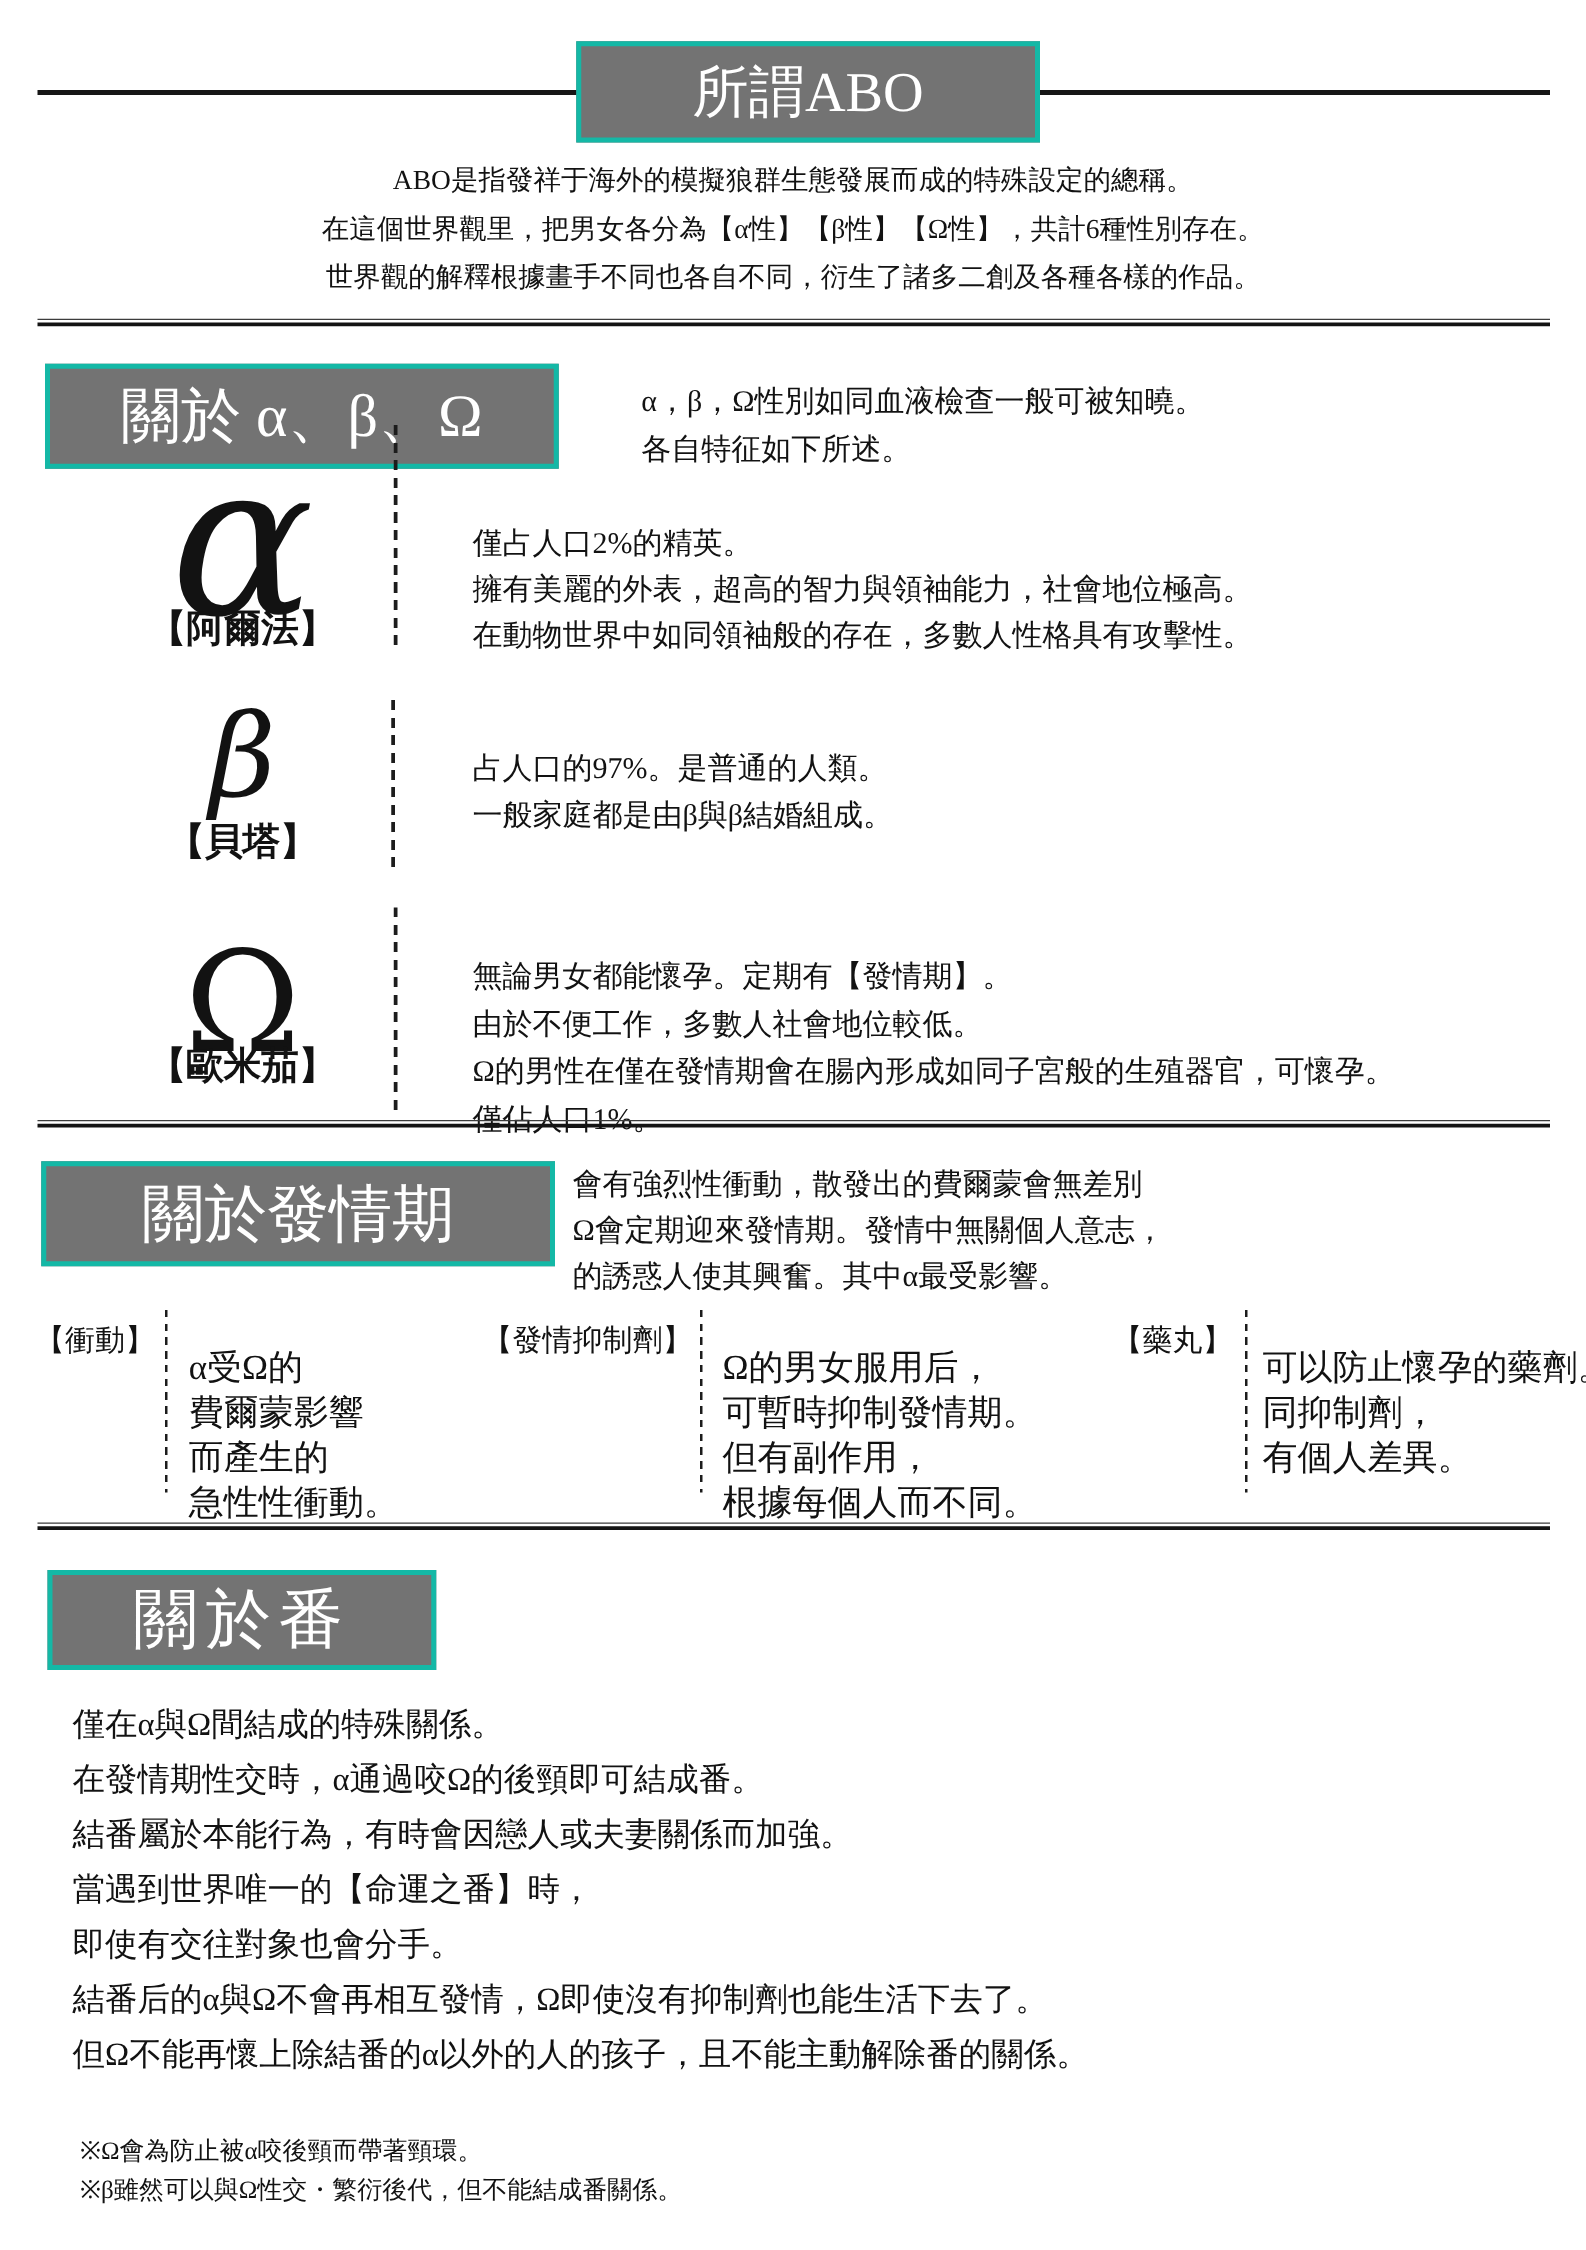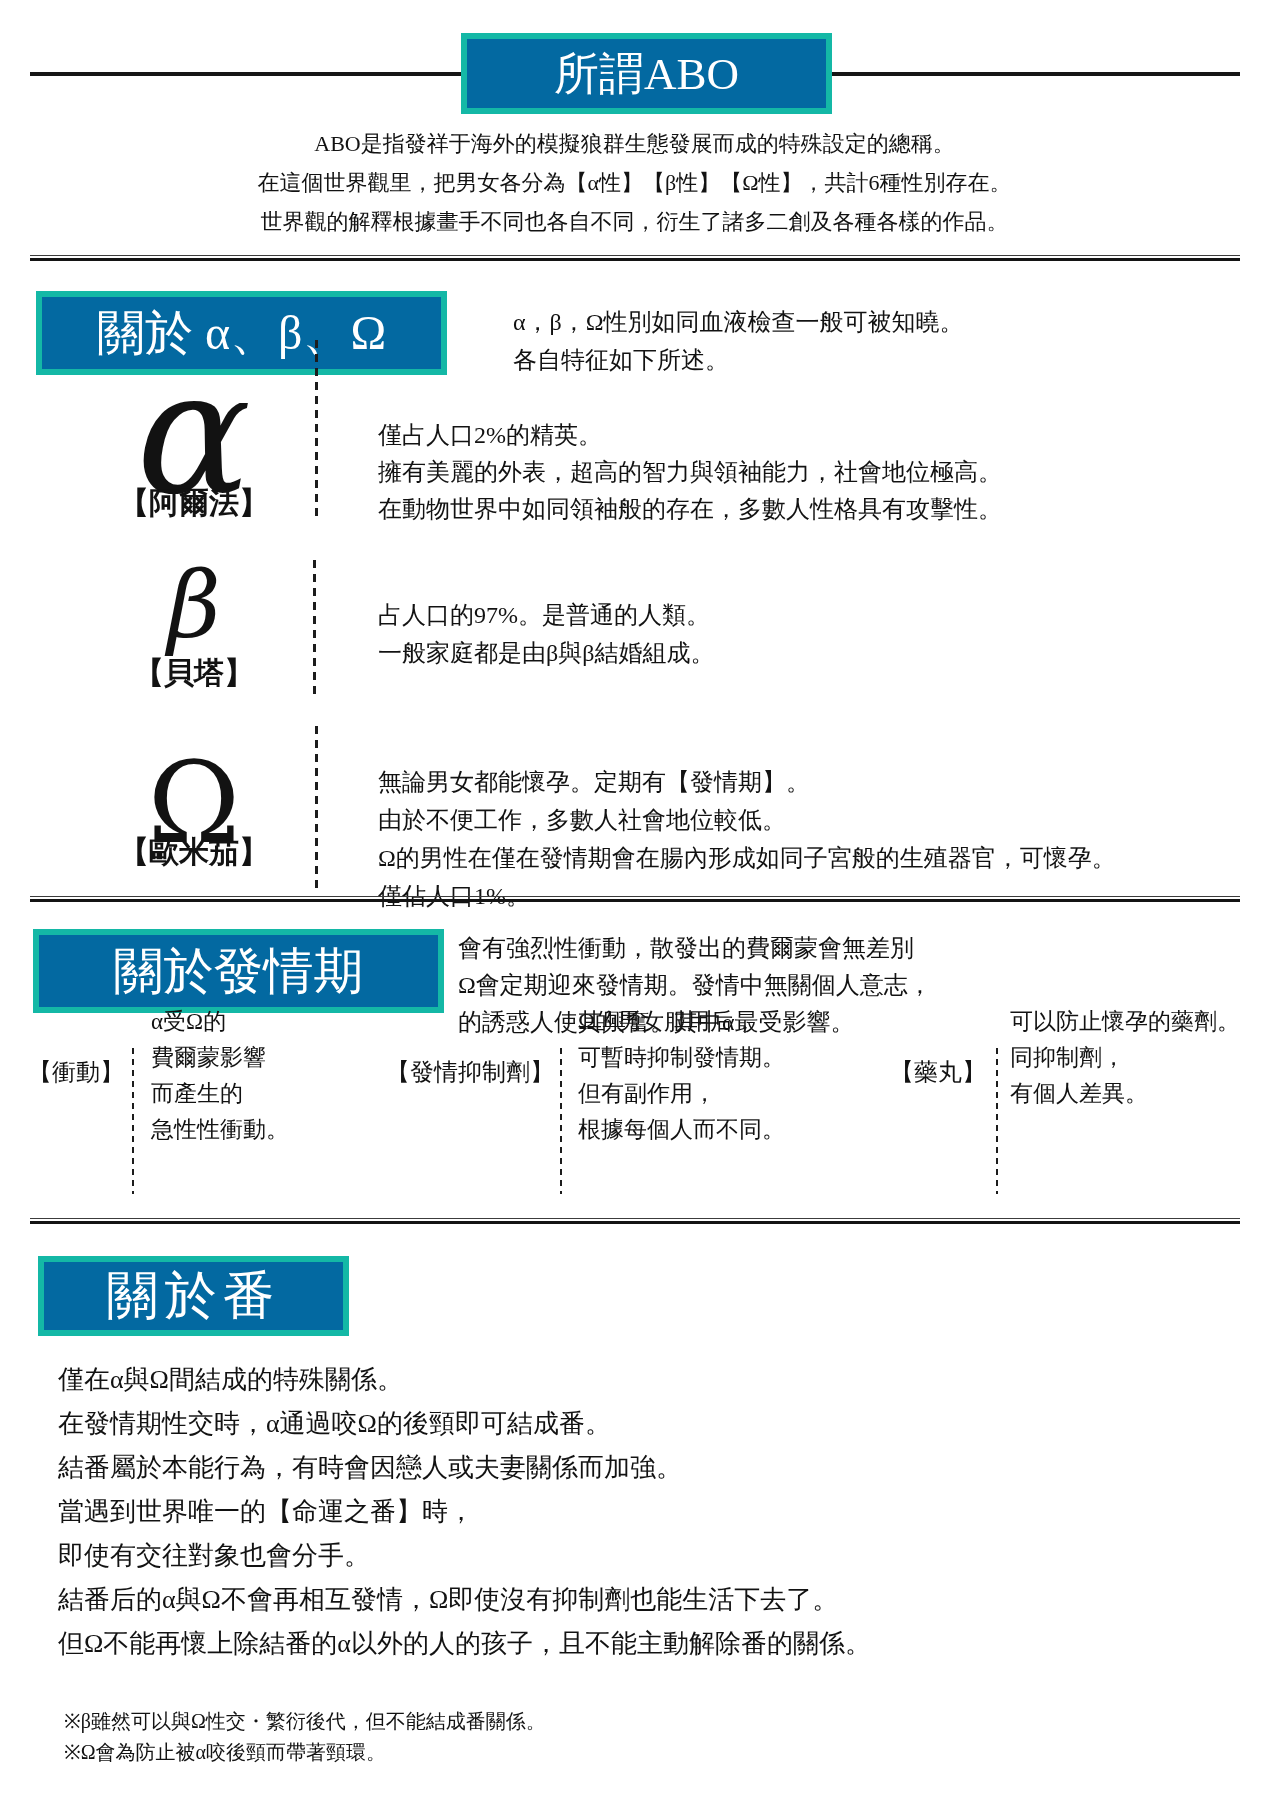--- a/index.html
+++ b/index.html
@@ -7,23 +7,23 @@
     position:relative;width:1269px;height:1800px;background:#ffffff;
     font-family:"Liberation Serif","DejaVu Serif",serif;color:#121212;
     overflow:hidden;
   }
   
   .rule-single{position:absolute;left:30px;width:1210px;height:4px;background:#161616;}
   .rule-double{position:absolute;left:30px;width:1210px;height:2px;
     border-top:1px solid #3c3c3c;border-bottom:3px solid #141414;}
   
   .black-box{
-    position:absolute;background:#0369a1;color:#ffffff;
+    position:absolute;background:#737373;color:#ffffff;
     display:flex;align-items:center;justify-content:center;
-    box-sizing:border-box;border:6px solid #14b8a6;
+    box-sizing:border-box;border:4px solid #14b8a6;
     white-space:nowrap;
   }
   .title-box{left:461px;top:33px;width:371px;height:81px;font-size:45px;z-index:3;}
   .sec1-box{left:36px;top:291px;width:411px;height:84px;font-size:48px;}
   .sec2-box{left:33px;top:929px;width:411px;height:84px;font-size:50px;}
   .sec3-box{left:38px;top:1256px;width:311px;height:80px;font-size:52px;letter-spacing:6px;}
   
   .intro{position:absolute;left:0;top:124px;width:1269px;text-align:center;
     font-size:22px;line-height:39px;}
   
@@ -51,21 +51,21 @@
   
   .term-label{position:absolute;top:1056px;font-size:24px;white-space:nowrap;}
   .tl-1{left:28px;}
   .tl-2{left:386px;}
   .tl-3{left:890px;}
   .vdash-col{position:absolute;top:1048px;height:146px;width:2px;
     background:repeating-linear-gradient(to bottom,#1c1c1c 0 6px,transparent 6px 11px);}
   .vc-1{left:132px;}
   .vc-2{left:560px;}
   .vc-3{left:996px;}
-  .term-lines{position:absolute;top:1004px;font-size:23px;line-height:36px;white-space:nowrap;}
+  .term-lines{position:absolute;top:1077px;font-size:28px;line-height:36px;white-space:nowrap;}
   .tt-1{left:151px;}
   .tt-2{left:578px;}
   .tt-3{left:1010px;}
   
   .bond-para{position:absolute;left:58px;top:1358px;font-size:26px;line-height:44px;white-space:nowrap;}
   
   .footnotes{position:absolute;left:64px;top:1706px;font-size:20px;line-height:31px;white-space:nowrap;}
 </style>
 </head>
 <body>
@@ -166,17 +166,17 @@
     <div>僅在α與Ω間結成的特殊關係。</div>
     <div>在發情期性交時，α通過咬Ω的後頸即可結成番。</div>
     <div>結番屬於本能行為，有時會因戀人或夫妻關係而加強。</div>
     <div>當遇到世界唯一的【命運之番】時，</div>
     <div>即使有交往對象也會分手。</div>
     <div>結番后的α與Ω不會再相互發情，Ω即使沒有抑制劑也能生活下去了。</div>
     <div>但Ω不能再懷上除結番的α以外的人的孩子，且不能主動解除番的關係。</div>
   </div>
 
   <div class="footnotes">
+    <div>※Ω會為防止被α咬後頸而帶著頸環。</div>
     <div>※β雖然可以與Ω性交・繁衍後代，但不能結成番關係。</div>
-    <div>※Ω會為防止被α咬後頸而帶著頸環。</div>
   </div>
 
 </div>
 
 </body></html>

